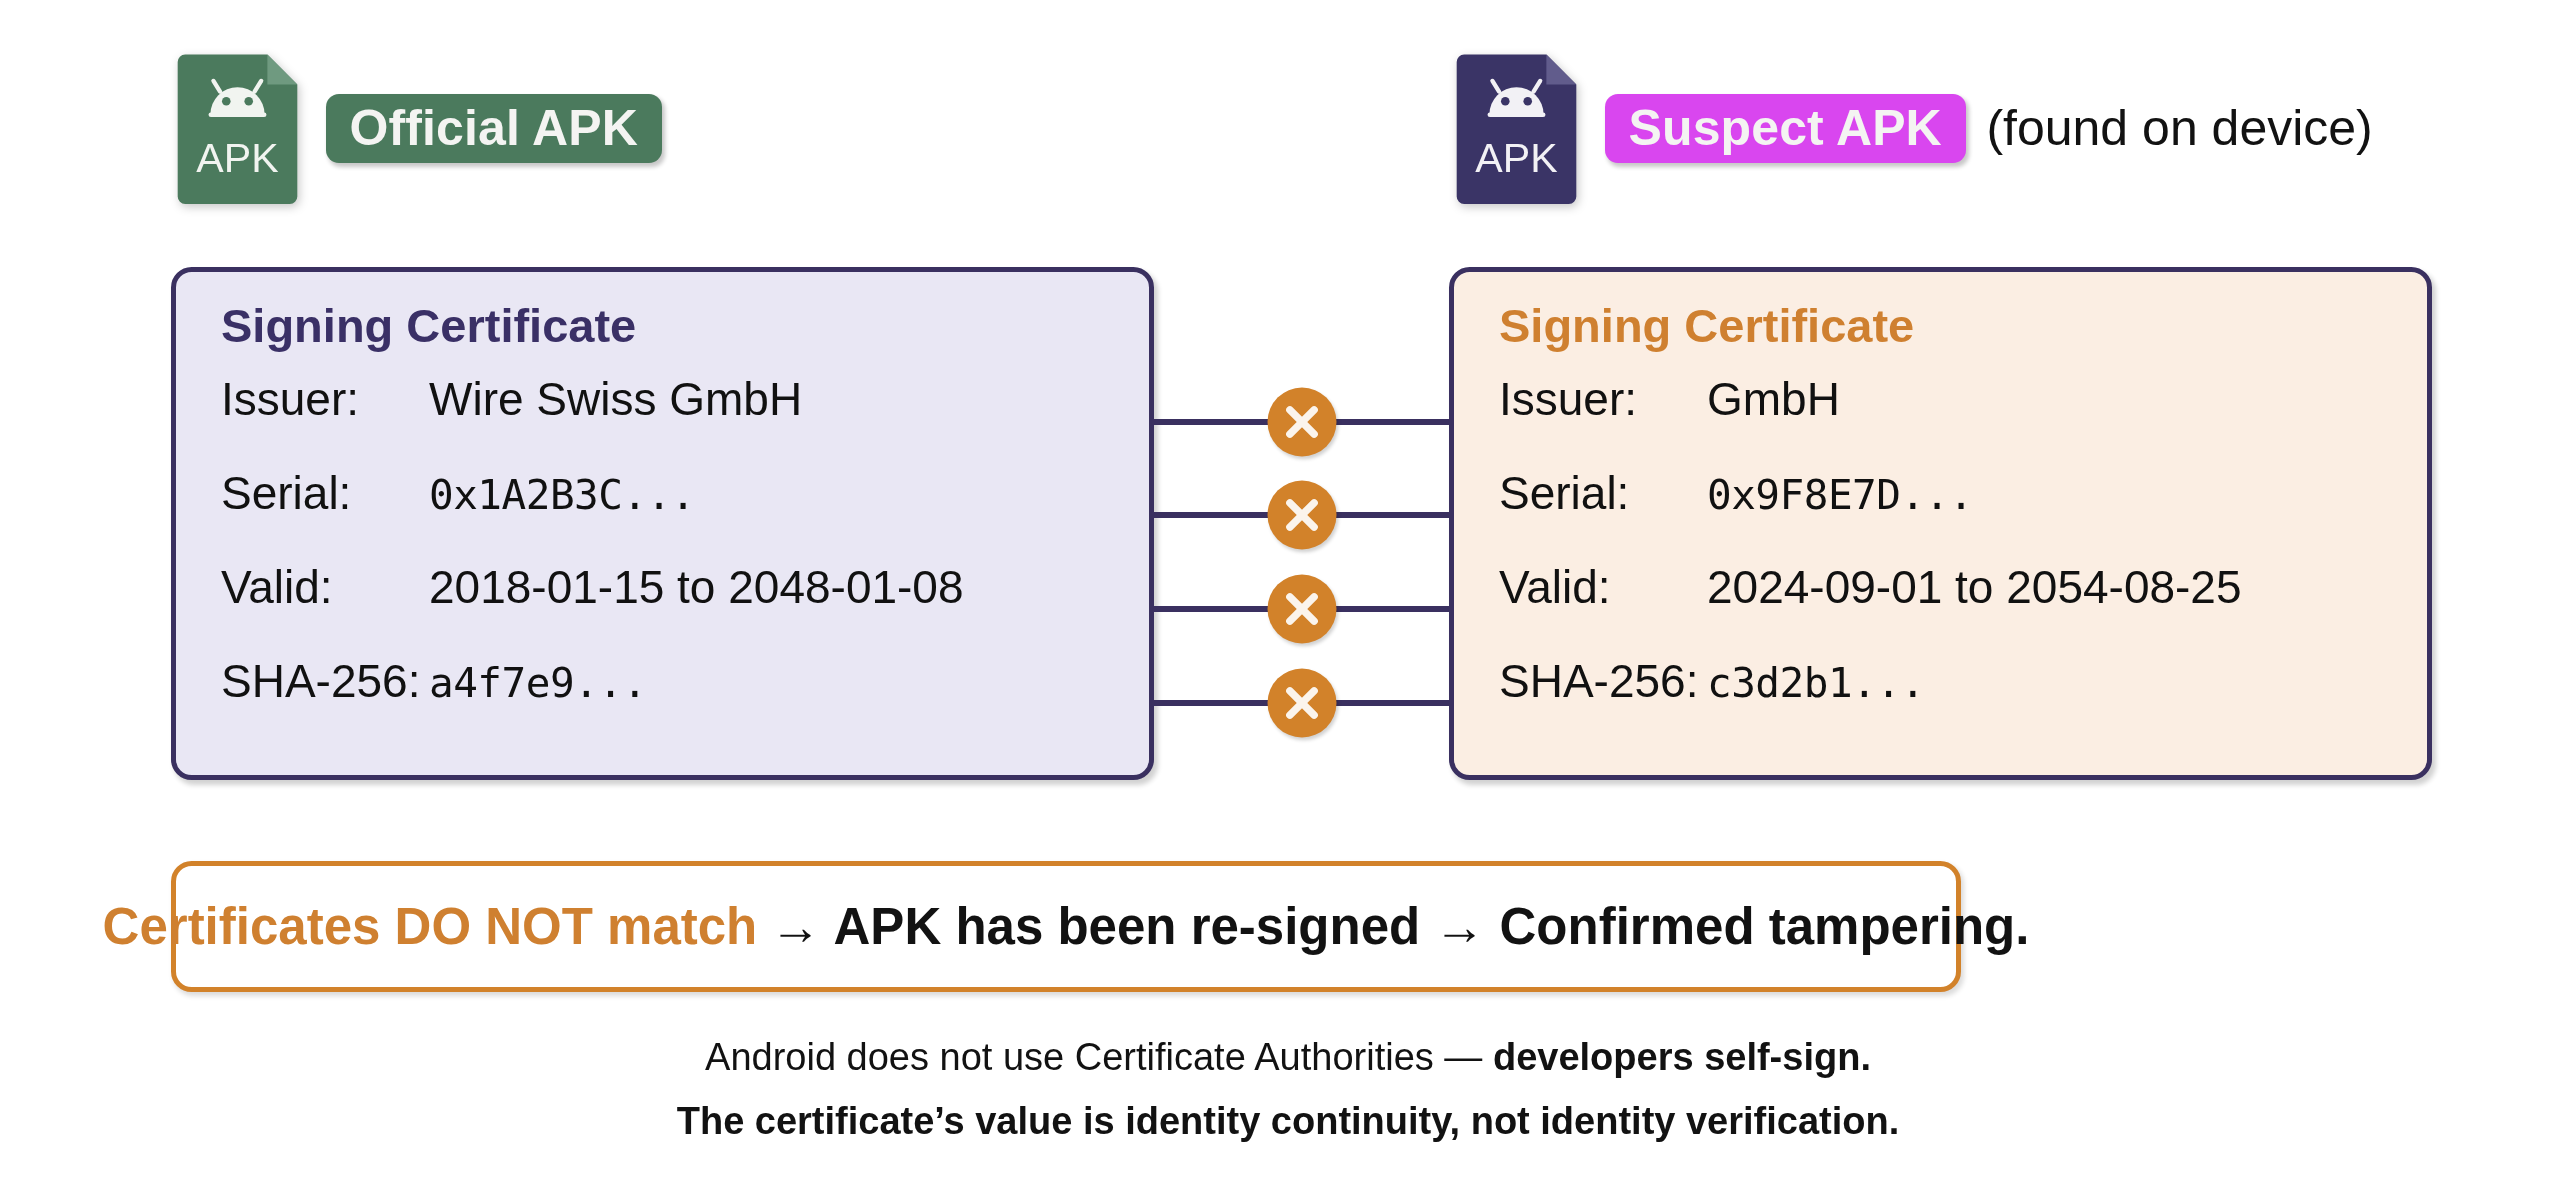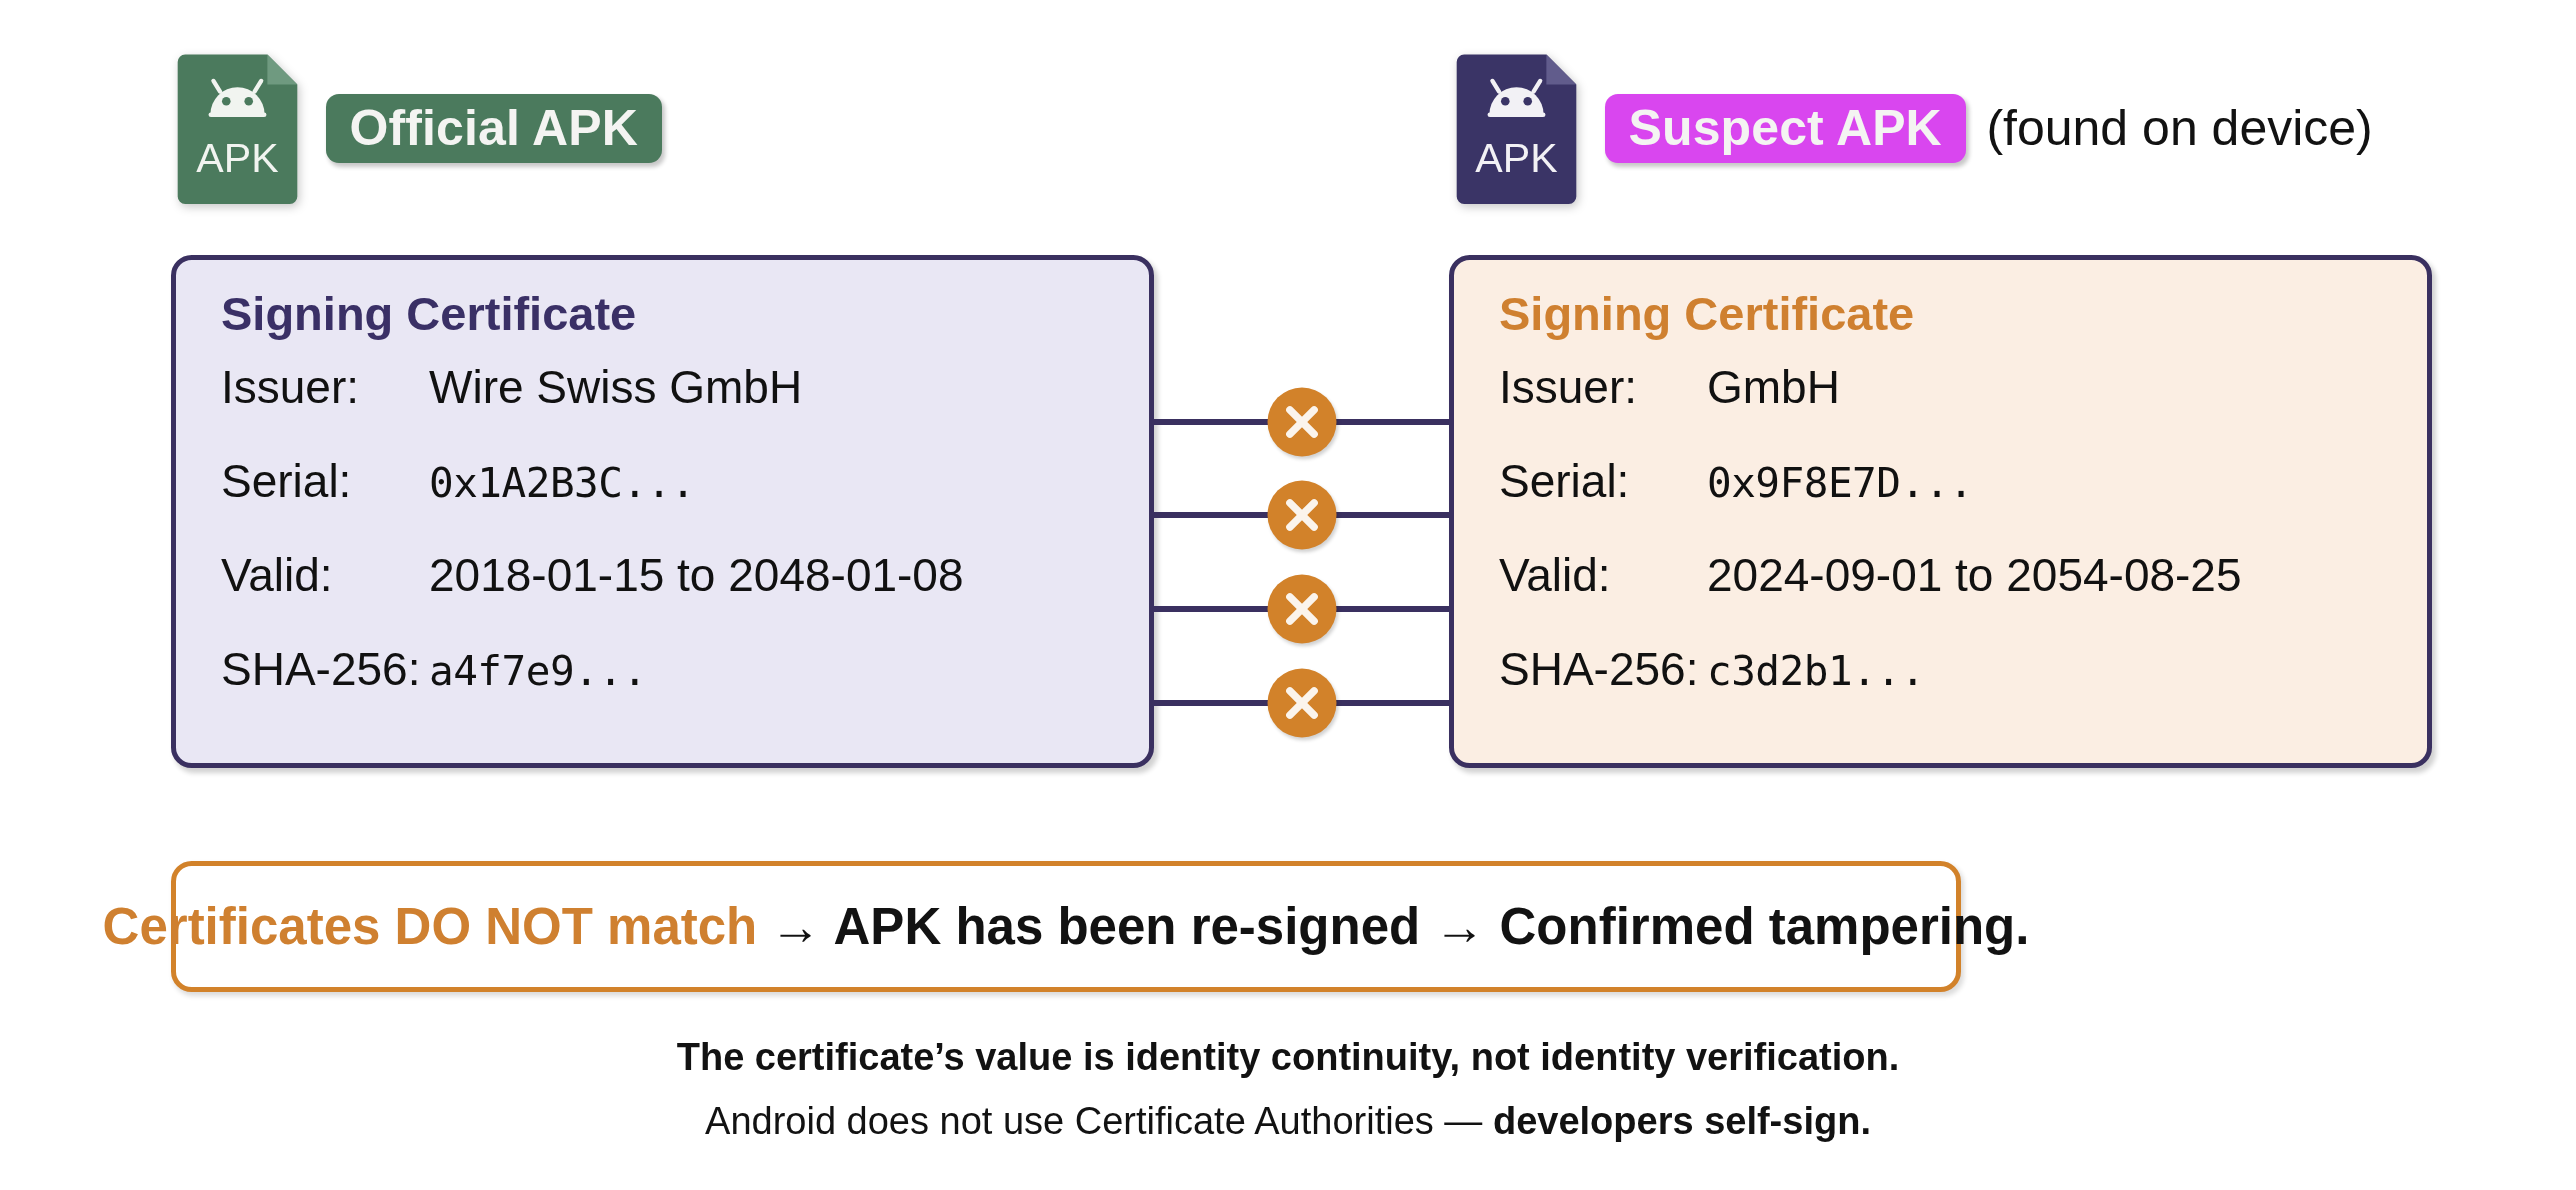--- a/index.html
+++ b/index.html
@@ -77,20 +77,21 @@
     top: 2.8px;
   }
 
   
   .panel {
     position: absolute;
     border: 5.6px solid #3a3060;
     border-radius: 20.6px;
     box-sizing: border-box;
     box-shadow: 3.7px 4.7px 5.6px rgba(0,0,0,0.18);
+    margin-top: 12px;
   }
   .panel.left {
     left: 171px;
     top: 255px;
     width: 983px;
     height: 513px;
     background: #e9e7f4;
   }
   .panel.right {
     left: 1449px;
@@ -351,21 +352,21 @@
   </div>
 
   <div class="verdict">
     <span class="vtext orange">Certificates DO NOT match</span>
     <span class="vsep"></span>
     <span class="vtext dark">→ APK has been re-signed → Confirmed tampering.</span>
   </div>
 
   <div class="footnotes">
     <div class="fnline">
+      <span class="reg">Android does not use Certificate Authorities — </span><span class="bold">developers self-sign.</span>
+    </div>
+    <div class="fnline">
       <span class="reg"></span><span class="bold">The certificate’s value is identity continuity, not identity verification.</span>
     </div>
-    <div class="fnline">
-      <span class="reg">Android does not use Certificate Authorities — </span><span class="bold">developers self-sign.</span>
-    </div>
   </div>
 
 </div>
 
 
 </body></html>

